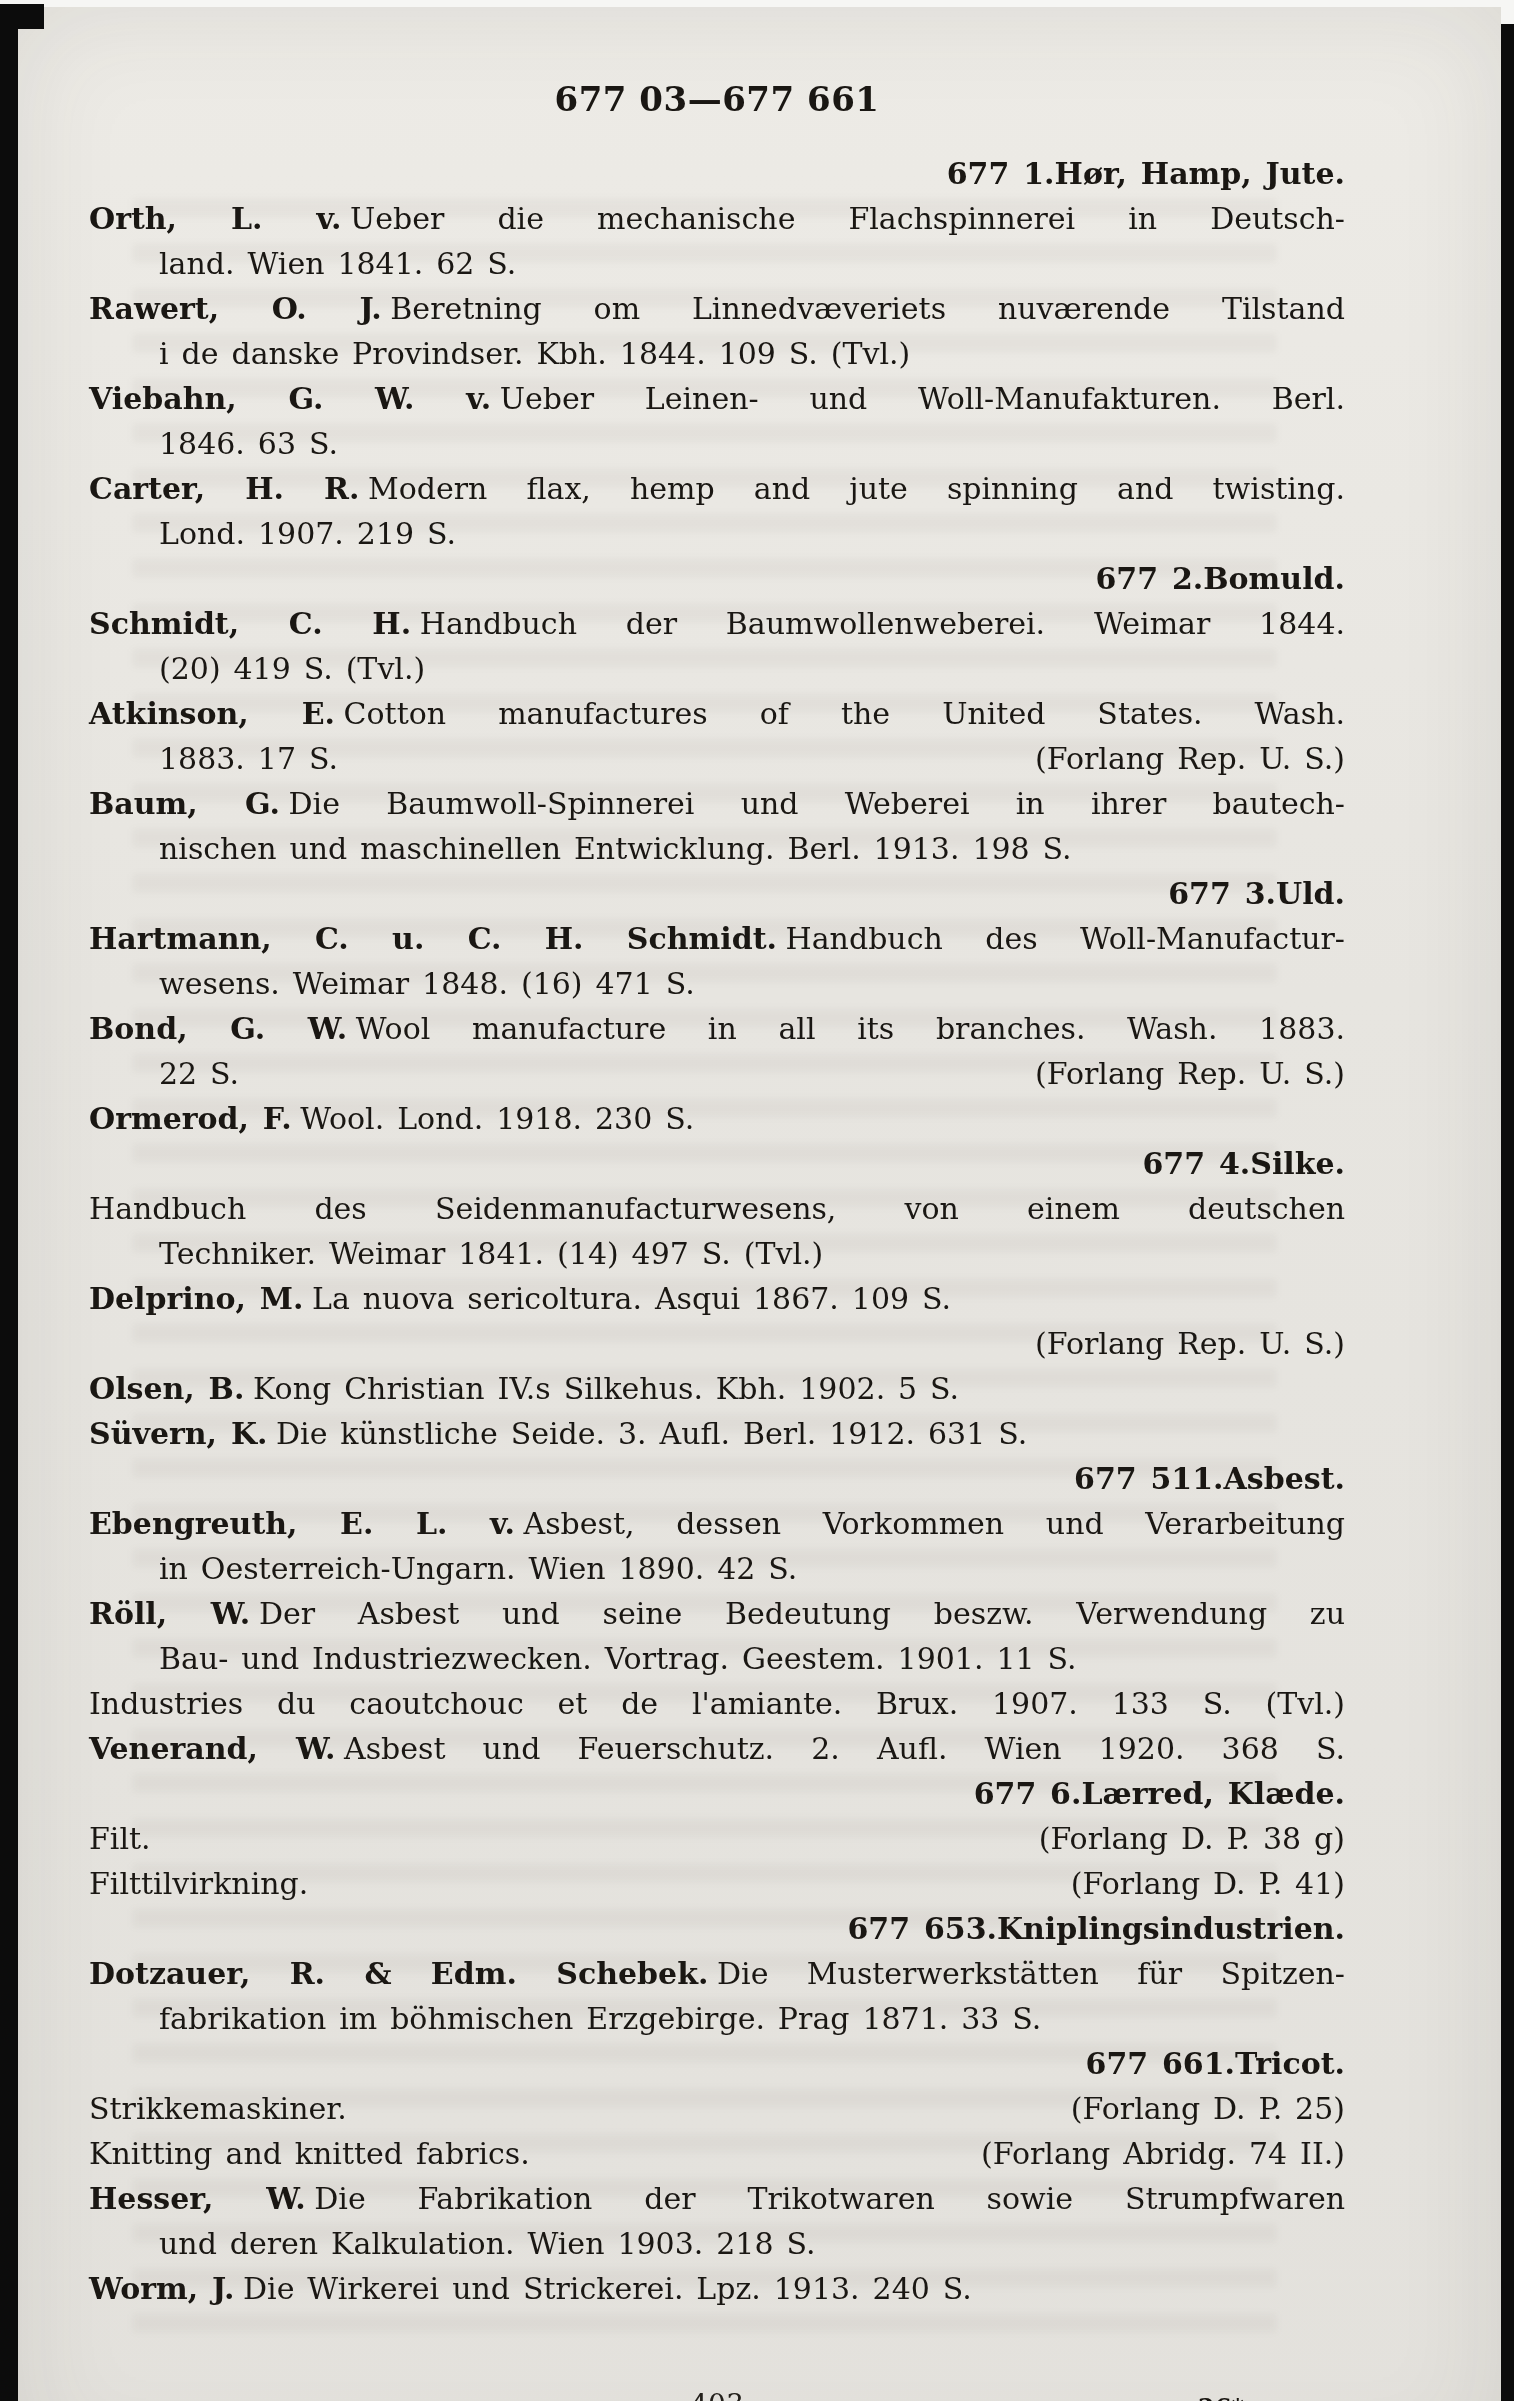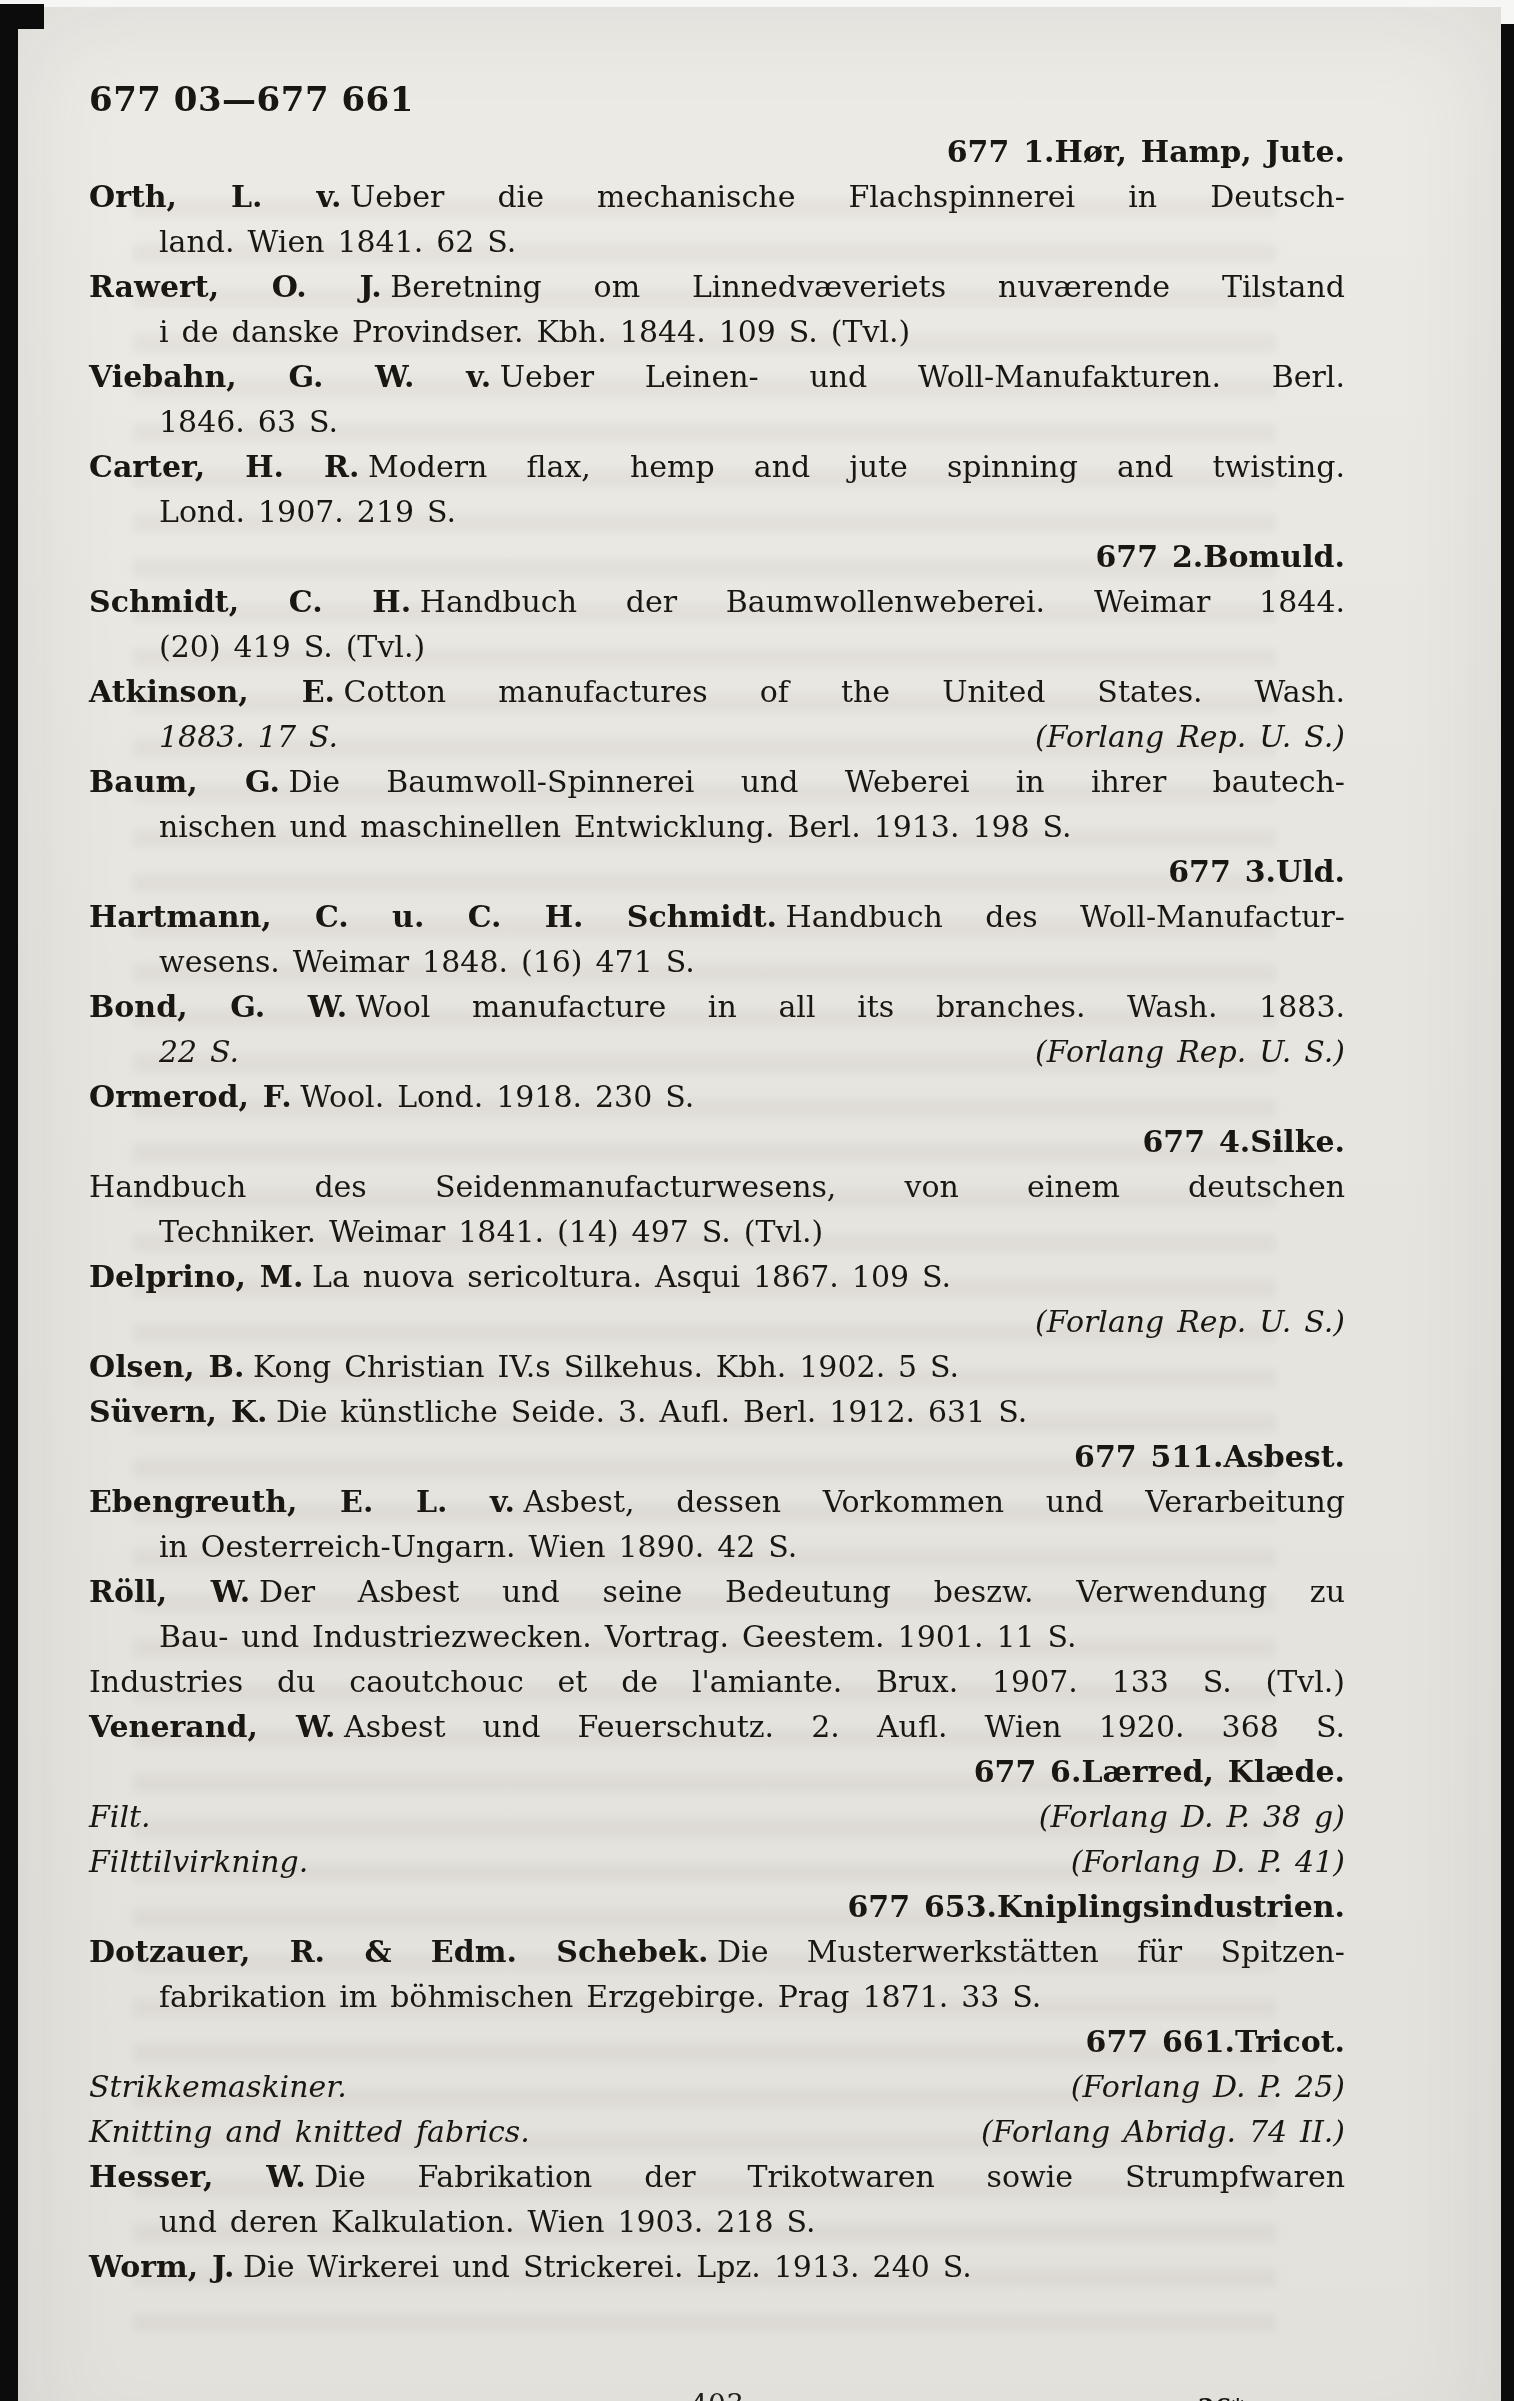--- a/index.html
+++ b/index.html
@@ -25,29 +25,29 @@
 
   .content {
     position: absolute;
     left: 71px; top: 0; width: 1256px;
     color: #1a1713;
   }
   .running-head {
     padding-top: 70px;
     height: 45px; line-height: 45px;
     font-size: 34px; font-weight: 700;
-    text-align: left;
+    text-align: center;
     letter-spacing: 0.5px;
-    margin-bottom: 7px;
+    margin-bottom: 29px;
   }
   .catalog-body { font-size: 30px; word-spacing: 3.4px; }
   .line { height: 45px; line-height: 45px; white-space: nowrap; overflow: visible; }
   .line.justify { text-align: justify; text-align-last: justify; white-space: normal; }
   .line.indent { padding-left: 70px; }
-  .line.split { display: flex; justify-content: space-between; font-style: italic; }
+  .line.split { display: flex; justify-content: space-between; }
   .section-line { display: flex; justify-content: flex-end; font-weight: 700; }
   .author { font-weight: 700; margin-right: 8.6px; }
   .right-part { text-align: center; }
 
   .footer {
     position: absolute;
     left: 71px; top: 2375px; width: 1256px;
     height: 45px; line-height: 45px;
   }
   .pageno { display: block; text-align: center; font-size: 28px; color: #23201b; }

